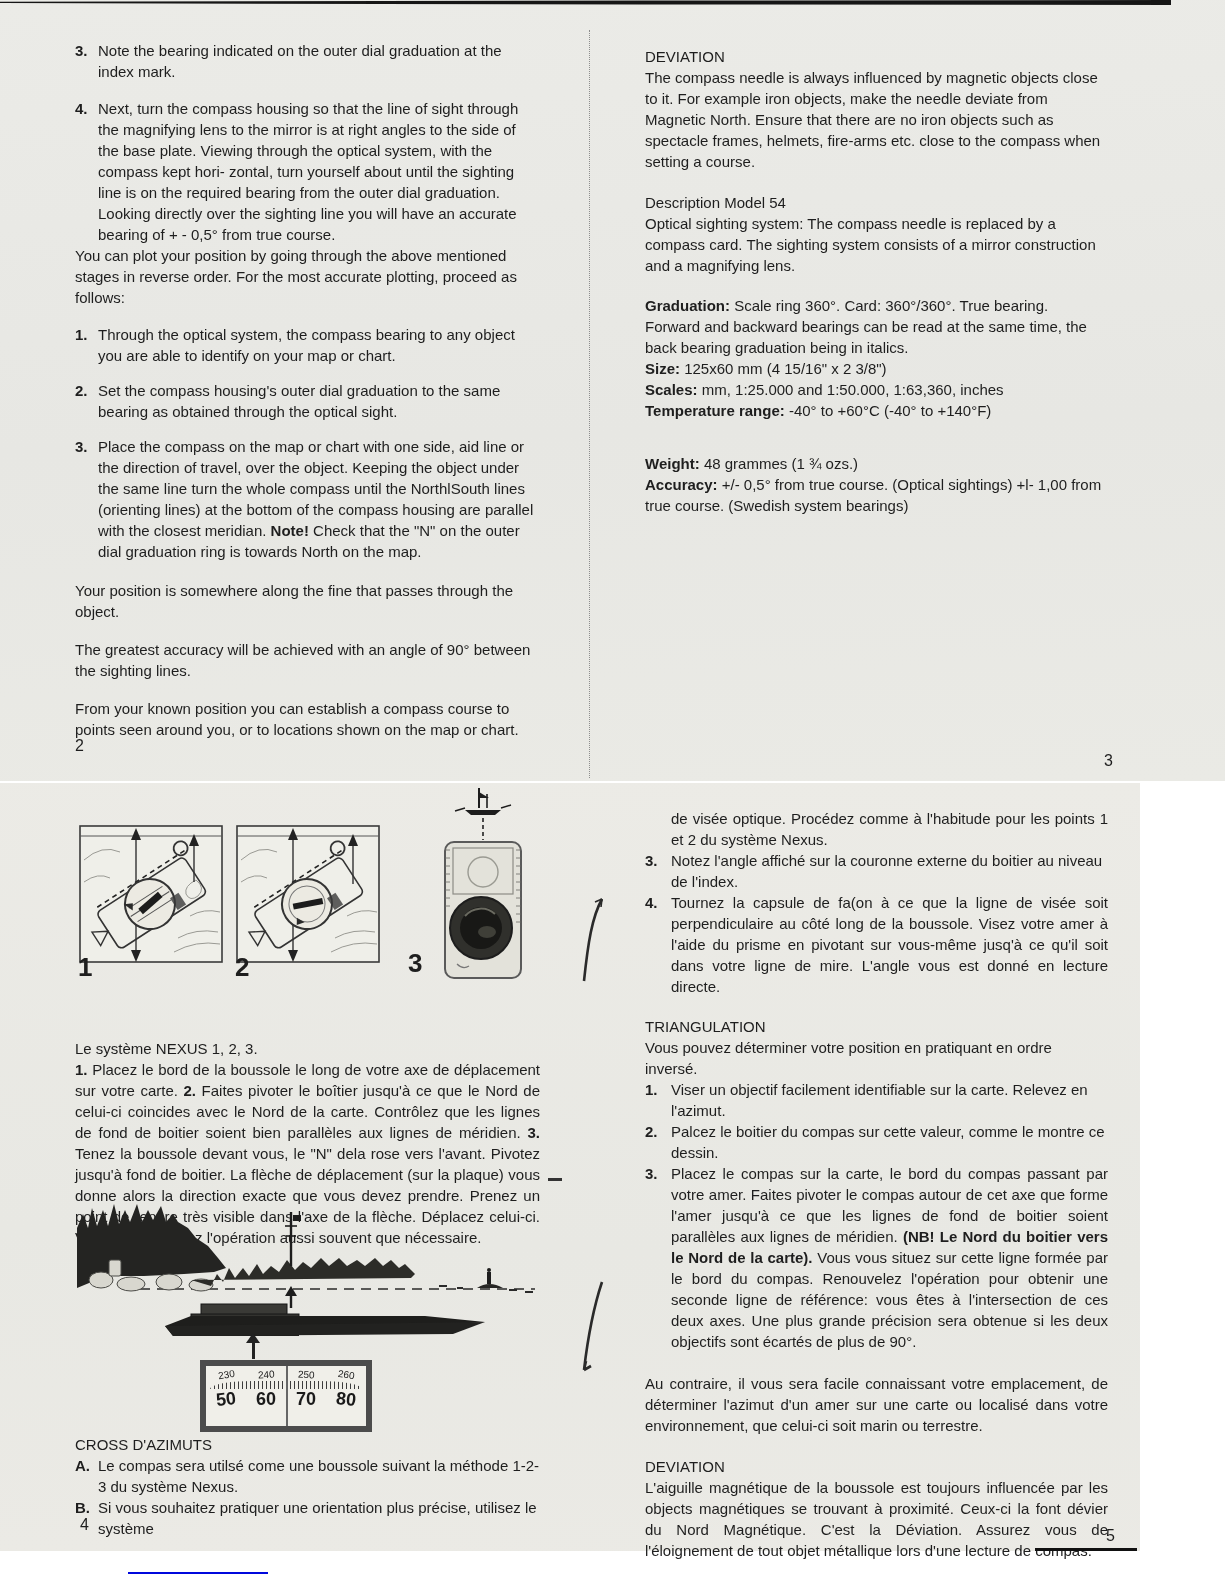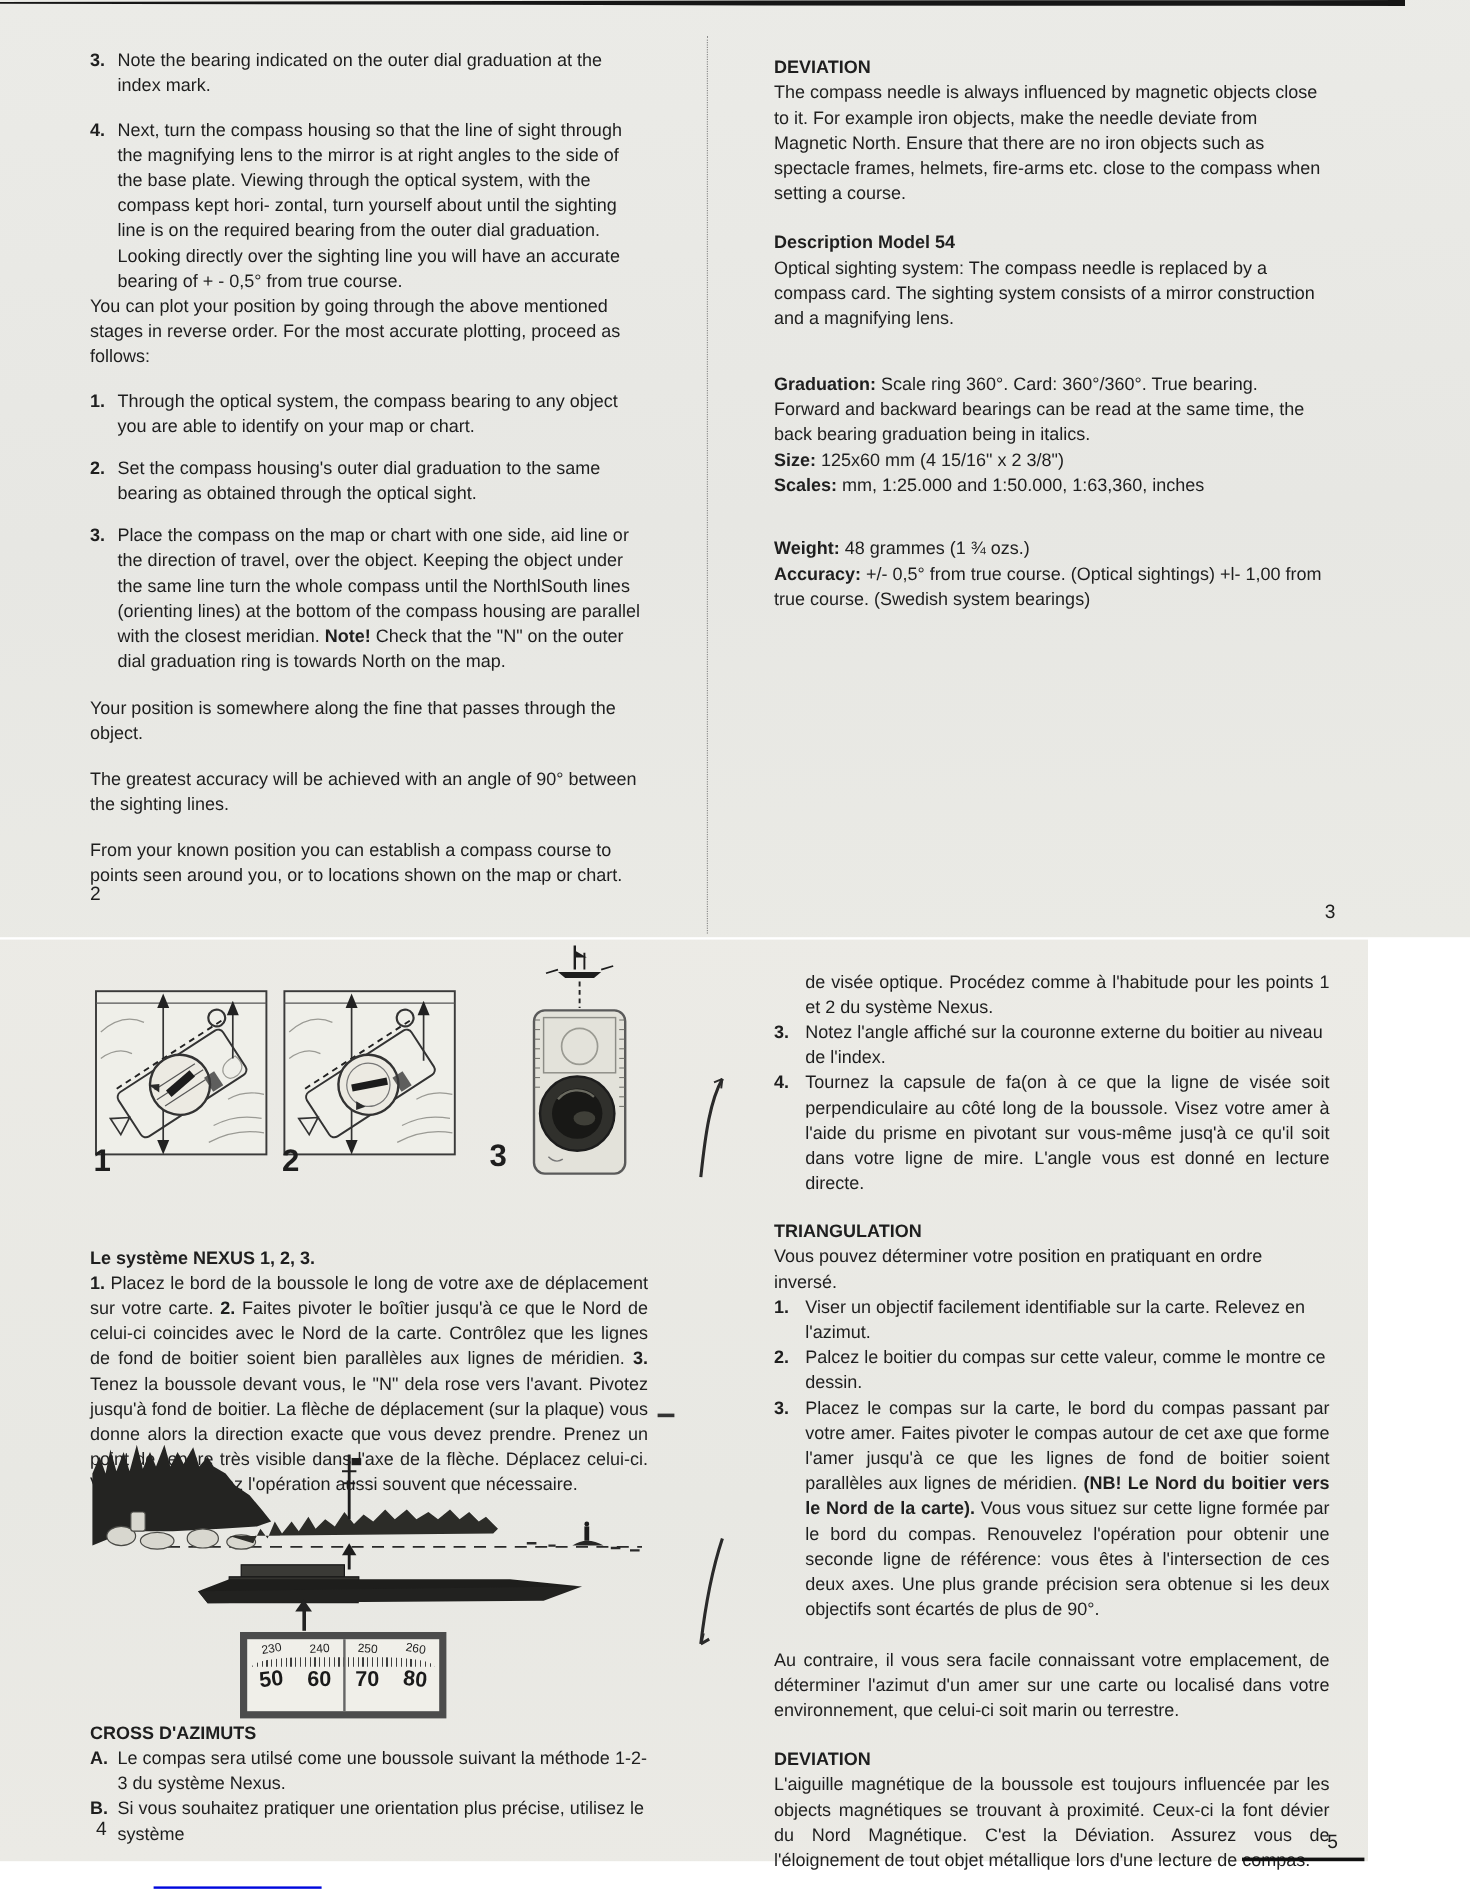--- a/index.html
+++ b/index.html
@@ -6,21 +6,21 @@
   body{
     position:relative;width:1225px;height:1585px;overflow:hidden;
     background:#ffffff;
     font-family:"Liberation Sans","DejaVu Sans",sans-serif;
     color:#1e1e1e;
   }
   .spread{position:absolute;left:0;}
   #spread-top{top:0;width:1225px;height:781px;background:linear-gradient(178deg,#ebebe7,#e7e7e3 55%,#eaeae5);}
   #spread-bottom{top:783px;width:1140px;height:768px;background:linear-gradient(182deg,#ecebe6,#e8e8e3 60%,#ebeae5);}
   .col{position:absolute;font-size:15px;line-height:21px;}
-  .h{font-weight:bold;}
+  .h{font-weight:normal;}
   .li{display:flex;}
   .li .num{flex:none;width:23px;font-weight:bold;}
   .li .txt{flex:1;}
   .jst{text-align:justify;}
   .pgnum{position:absolute;font-size:16px;}
   #divider{left:14px;top:779px;width:1171px;height:5px;background:#161616;
            clip-path:polygon(0 35%,55% 10%,100% 0,100% 100%,55% 90%,0 62%);}
   #fold-top{position:absolute;left:589px;top:30px;height:748px;width:0;
             border-left:1px dotted #7d7d7d;opacity:.85;}
   .foldmark{position:absolute;}
@@ -90,23 +90,24 @@
 
   <div id="fold-top"></div>
 
   <div class="col" id="p3col" style="left:645px;top:46px;width:462px;">
     <div class="h">DEVIATION</div>
     <div>The compass needle is always influenced by magnetic objects close to it. For example iron objects, make the needle deviate from Magnetic North. Ensure that there are no iron objects such as spectacle frames, helmets, fire-arms etc. close to the compass when setting a course.</div>
 
     <div class="h" style="margin-top:20px;">Description Model 54</div>
     <div>Optical sighting system: The compass needle is replaced by a compass card. The sighting system consists of a mirror construction and a magnifying lens.</div>
 
-    <div style="margin-top:34px;"><b>Graduation:</b><span> Scale ring 360°. Card: 360°/360°. True bearing. Forward and backward bearings can be read at the same time, the back bearing graduation being in italics.</span></div>
+    <div style="margin-top:19px;"><b>Graduation:</b><span> Scale ring 360°. Card: 360°/360°. True bearing. Forward and backward bearings can be read at the same time, the back bearing graduation being in italics.</span></div>
     <div><b>Size:</b><span> 125x60 mm (4 15/16" x 2 3/8")</span></div>
     <div><b>Scales:</b><span> mm, 1:25.000 and 1:50.000, 1:63,360, inches</span></div>
+    <div><b>Temperature range:</b><span> -40° to +60°C (-40° to +140°F)</span></div>
 
     <div style="margin-top:32px;"><b>Weight:</b><span> 48 grammes (1 ¾ ozs.)</span></div>
     <div><b>Accuracy:</b><span> +/- 0,5° from true course. (Optical sightings) +l- 1,00 from true course. (Swedish system bearings)</span></div>
   </div>
   <span class="pgnum" style="left:1104px;top:752px;">3</span>
 </div>
 
 <div id="divider"></div>
 
 <div id="spread-bottom" class="spread"></div>

